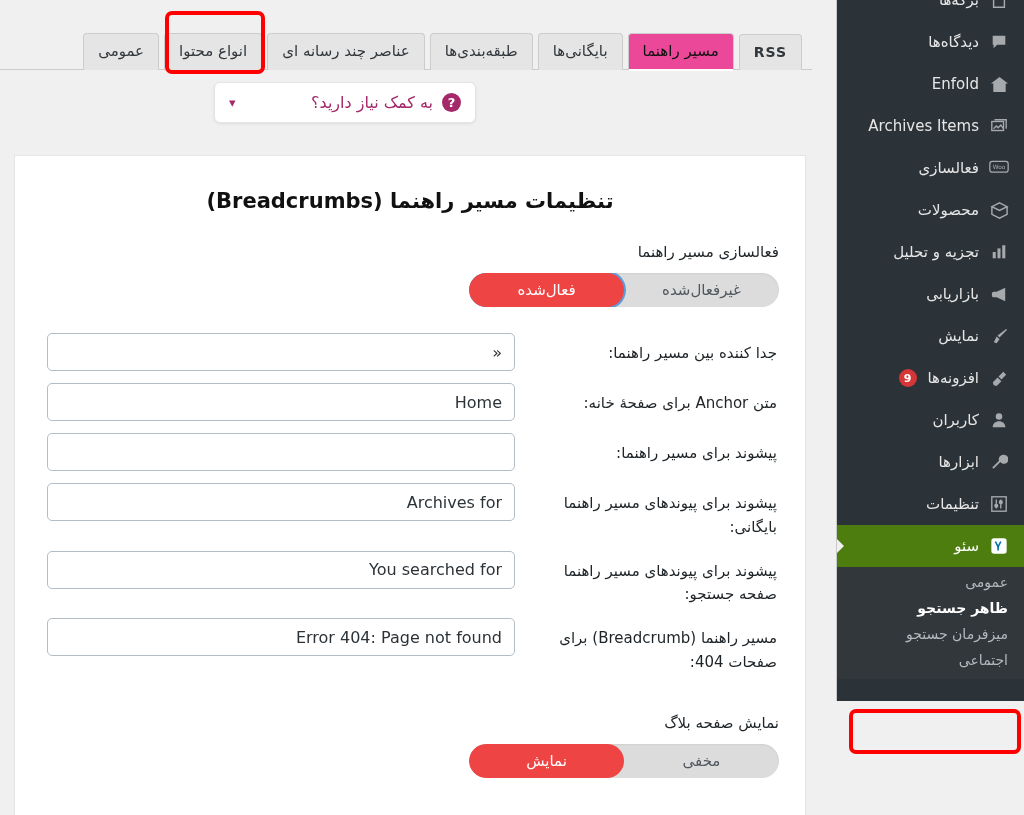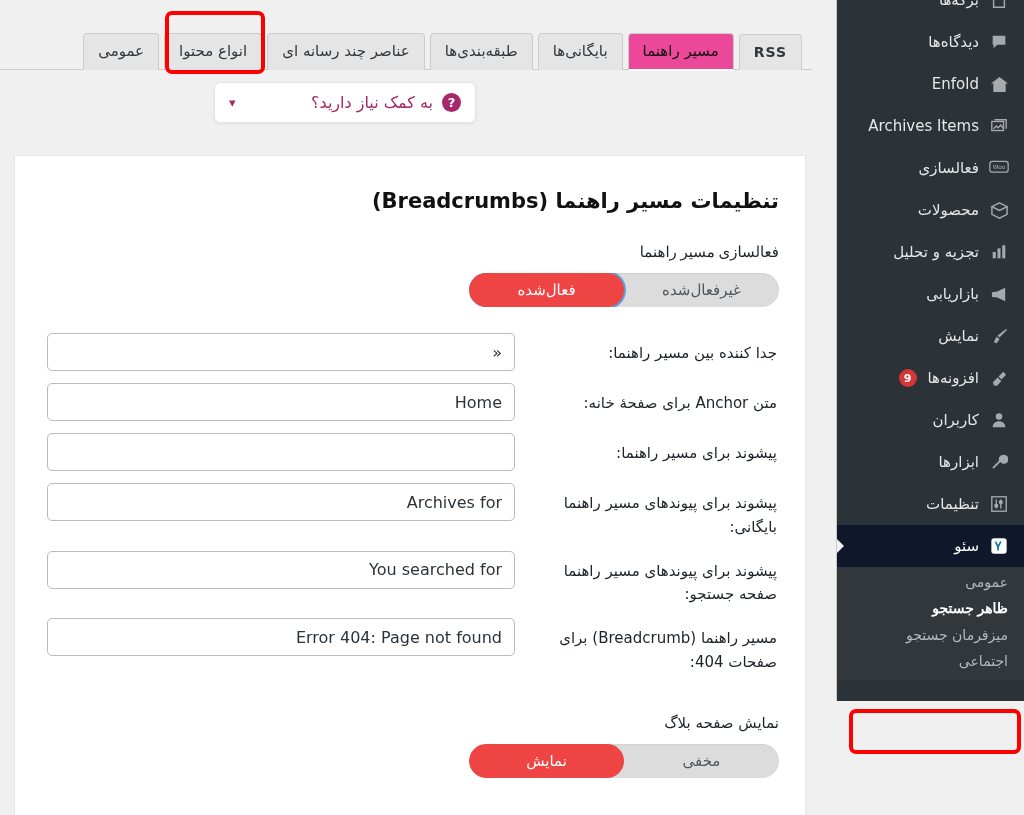--- a/index.html
+++ b/index.html
@@ -46,21 +46,21 @@
     color: #a7aaad;
     margin-left: 9px;
   }
   .menu-item .mi-label {
     flex: 1 1 auto;
     text-align: right;
     font-size: 15px;
     letter-spacing: 0;
   }
   .menu-item.seo-active {
-    background: #0f172a;
+    background: #4d7c0f;
     color: #fff;
     font-weight: normal;
   }
   .menu-item.seo-active .mi-icon { color: #fff; }
   .menu-item.seo-active::after {
     content: "";
     position: absolute;
     left: -1px; top: 50%;
     transform: translateY(-50%);
     width: 0; height: 0;
@@ -86,21 +86,20 @@
     display: block;
     padding: 5px 16px 5px 10px;
     color: #b4b9be;
     font-size: 14px;
     text-align: right;
     white-space: nowrap;
   }
   .submenu-item.current {
     color: #ffffff;
     font-weight: bold;
-    font-family: Liberation Serif, serif;
   }
 
   
   .annot-box {
     position: absolute;
     border: 4px solid #ff0000;
     border-radius: 7px;
     pointer-events: none;
     z-index: 50;
   }
@@ -201,21 +200,21 @@
     background: #ffffff;
     border: 1px solid #e6e6e6;
     box-shadow: 0 1px 1px rgba(0,0,0,0.04);
     padding: 26px 26px 20px 26px;
     overflow: hidden;
   }
   .card-title {
     font-size: 21px;
     font-weight: bold;
     color: #111;
-    text-align: right;
+    text-align: center;
     margin: 6px 0 28px 0;
     line-height: 1.3;
     direction: rtl;
   }
 
   .field-row {
     display: flex;
     flex-direction: row;
     align-items: flex-start;
     margin-bottom: 12px;
@@ -247,21 +246,20 @@
     padding: 0 12px;
     text-align: right;
     direction: rtl;
     outline: none;
   }
 
   
   .toggle-section {
     text-align: right;
     margin-bottom: 26px;
-    font-family: Liberation Serif, serif;
   }
   .toggle-caption {
     font-size: 15px;
     color: #1d2327;
     margin-bottom: 12px;
     direction: rtl;
   }
   .toggle-group {
     display: inline-flex;
     flex-direction: row;

